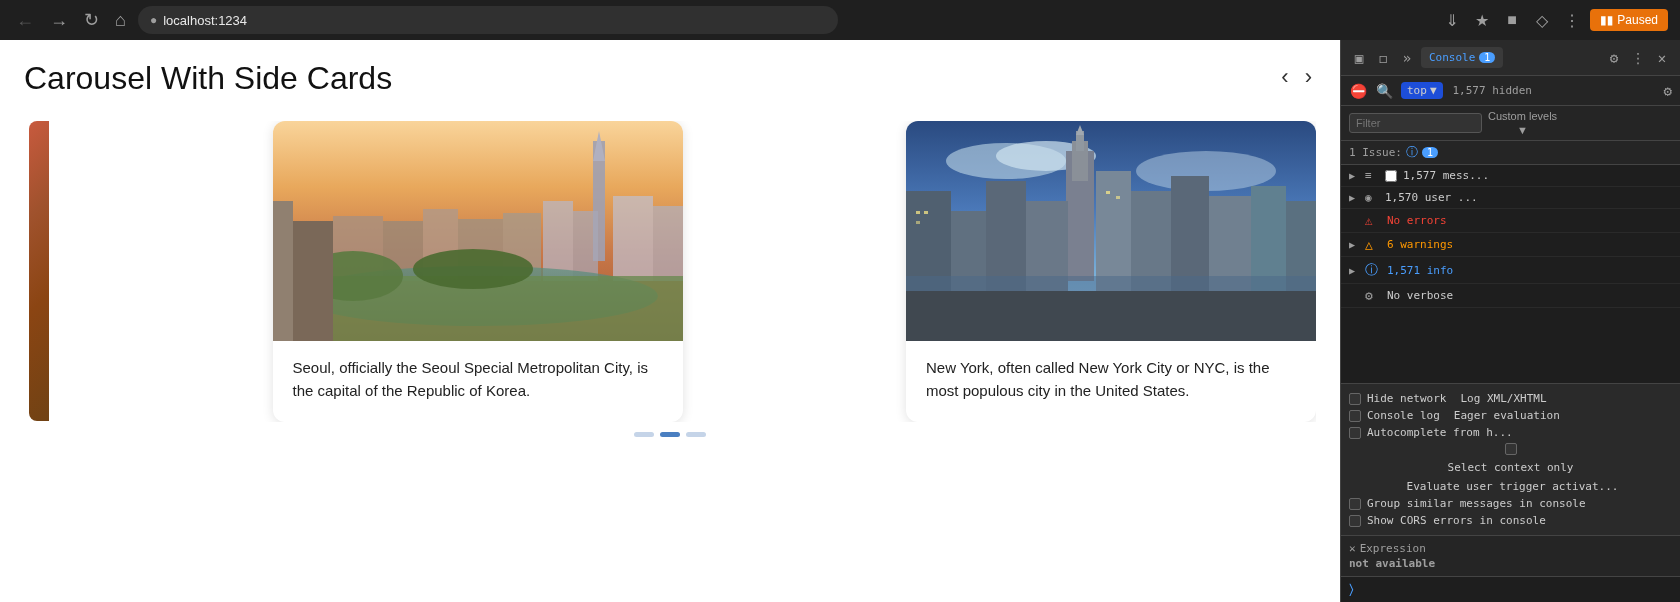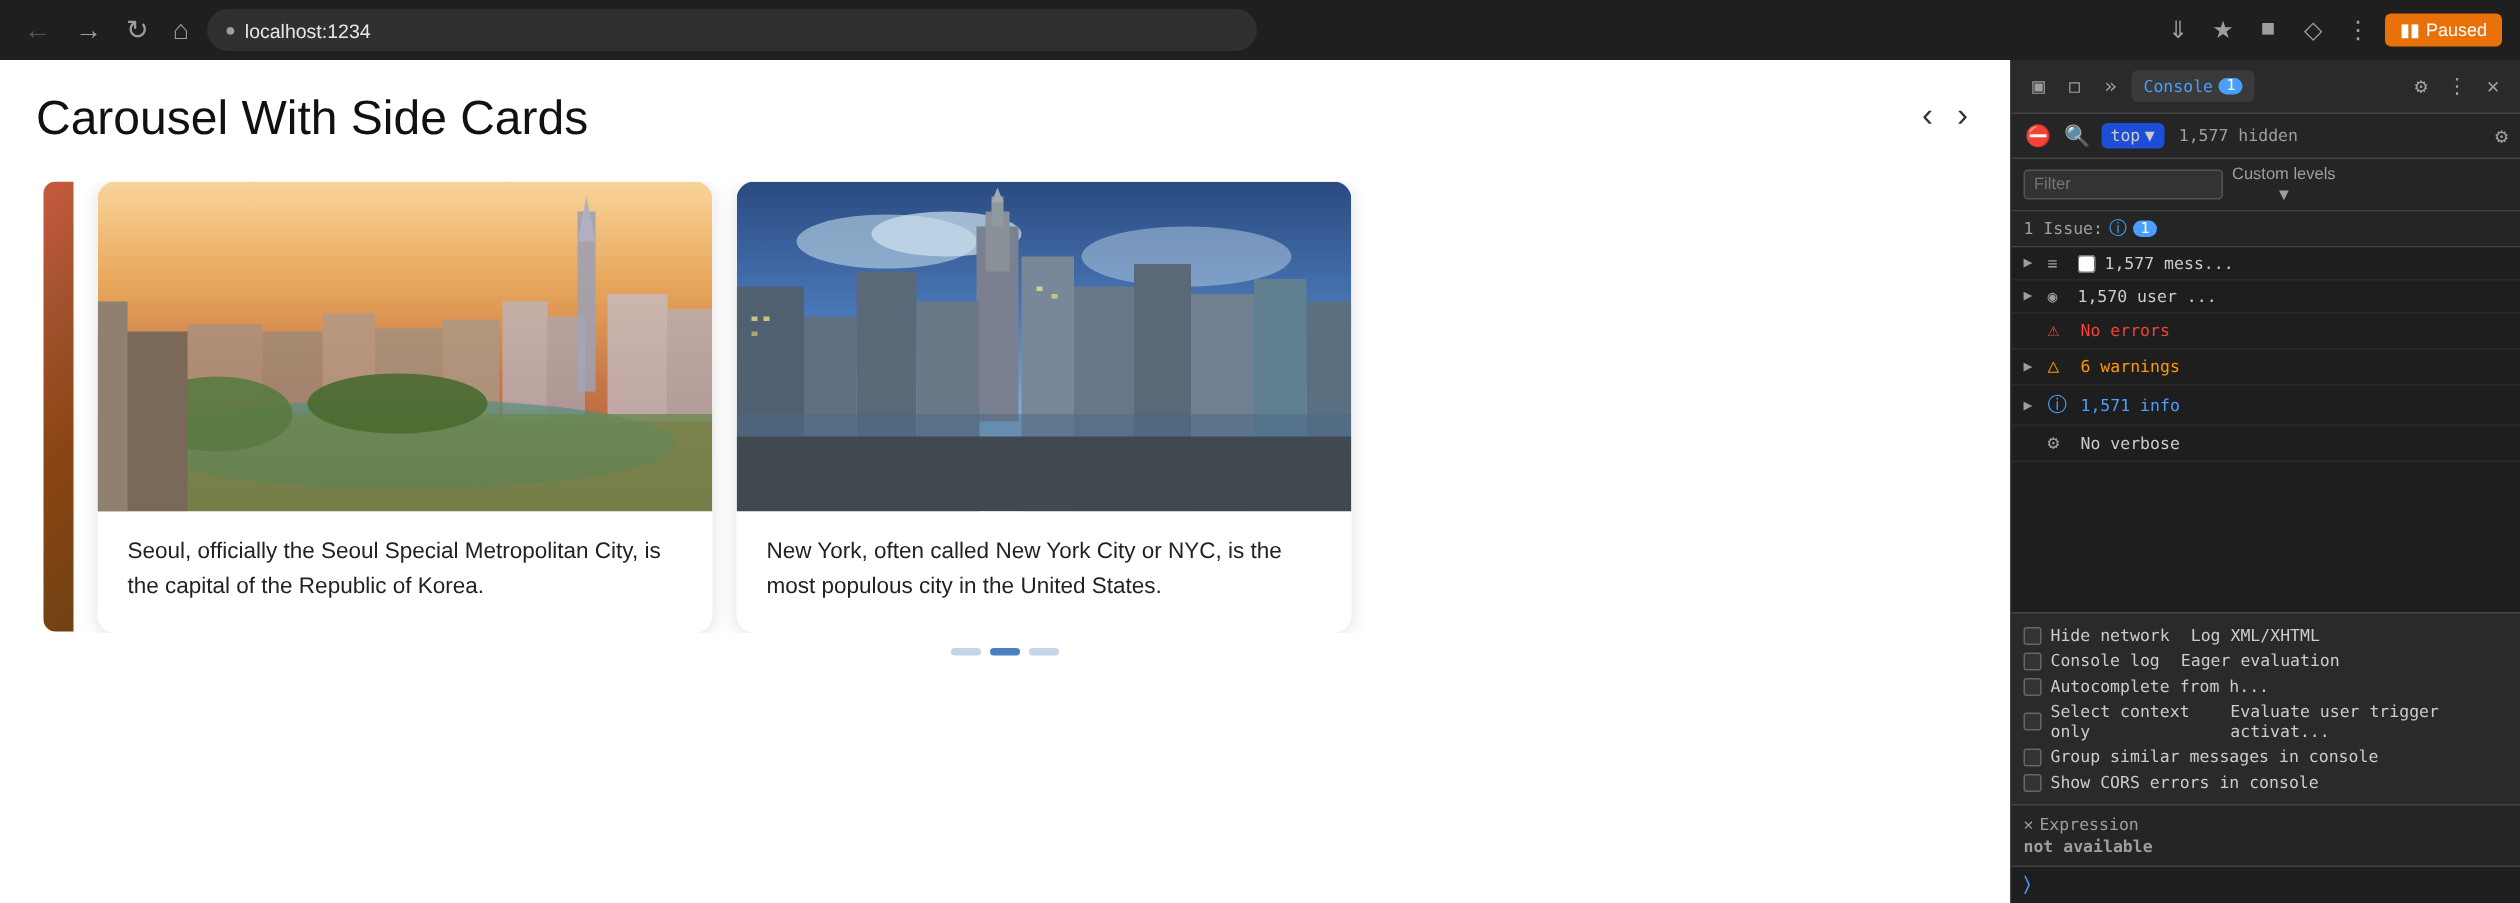--- a/index.html
+++ b/index.html
@@ -104,20 +104,21 @@
       color: #333;
       cursor: pointer;
       padding: 4px;
     }
 
     .cards-container {
       display: flex;
       gap: 16px;
       overflow: hidden;
       padding-left: 5px;
+      justify-content: space-between;
     }
 
     .card-partial-left {
       min-width: 20px;
       max-width: 20px;
       background: linear-gradient(135deg, #c85a3e 0%, #a0522d 30%, #8b4513 60%, #704214 100%);
       border-radius: 8px 0 0 8px;
       height: 300px;
       flex-shrink: 0;
     }
@@ -615,21 +616,21 @@
       </div>
       <div style="display:flex;align-items:center;gap:6px;padding:2px 0;">
         <div class="settings-checkbox"></div>
         <span>Console log</span>
         <span style="margin-left:8px;">Eager evaluation</span>
       </div>
       <div style="display:flex;align-items:center;gap:6px;padding:2px 0;">
         <div class="settings-checkbox"></div>
         <span>Autocomplete from h...</span>
       </div>
-      <div style="display:flex;align-items:center;gap:6px;padding:2px 0;">
+      <div style="display:flex;align-items:center;gap:6px;padding:2px 0;flex-direction:column;">
         <div class="settings-checkbox"></div>
         <span>Select context only</span>
         <span style="margin-left:4px;">Evaluate user trigger activat...</span>
       </div>
       <div style="display:flex;align-items:center;gap:6px;padding:2px 0;">
         <div class="settings-checkbox"></div>
         <span>Group similar messages in console</span>
       </div>
       <div style="display:flex;align-items:center;gap:6px;padding:2px 0;">
         <div class="settings-checkbox"></div>

